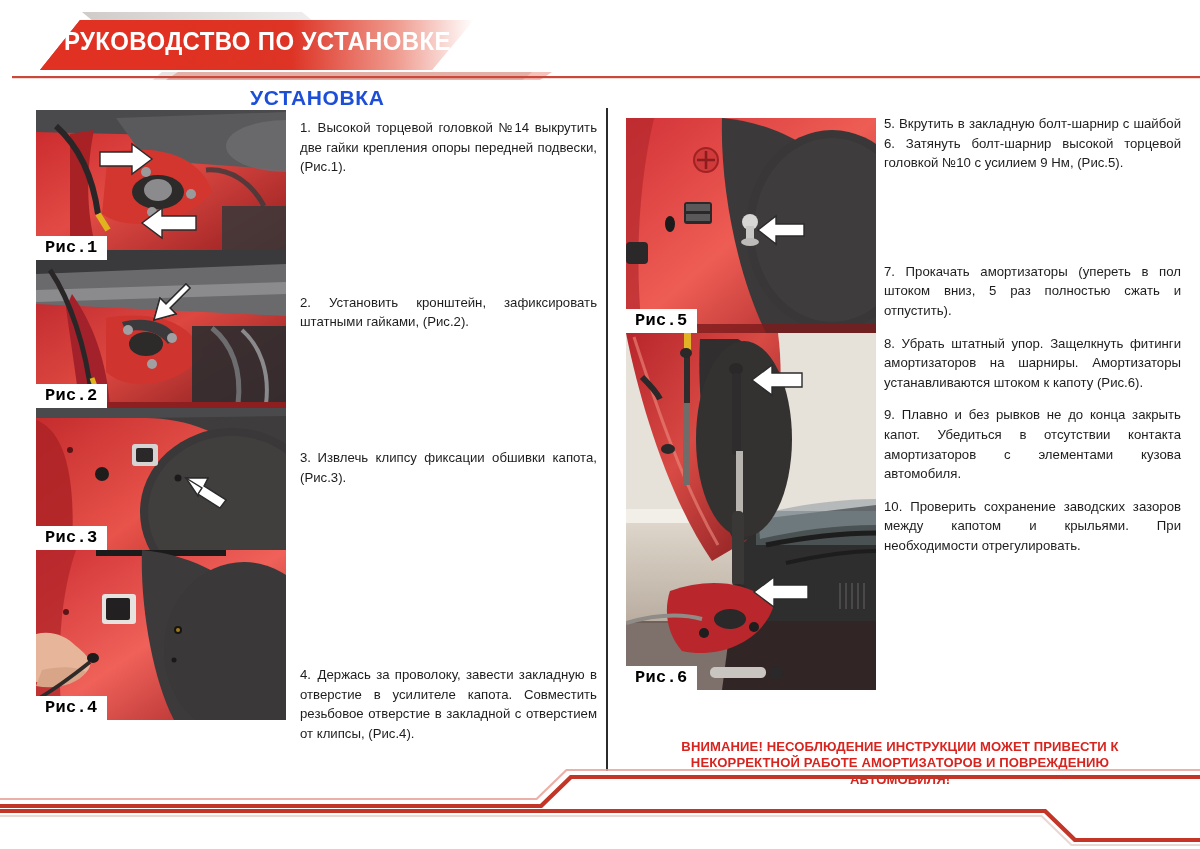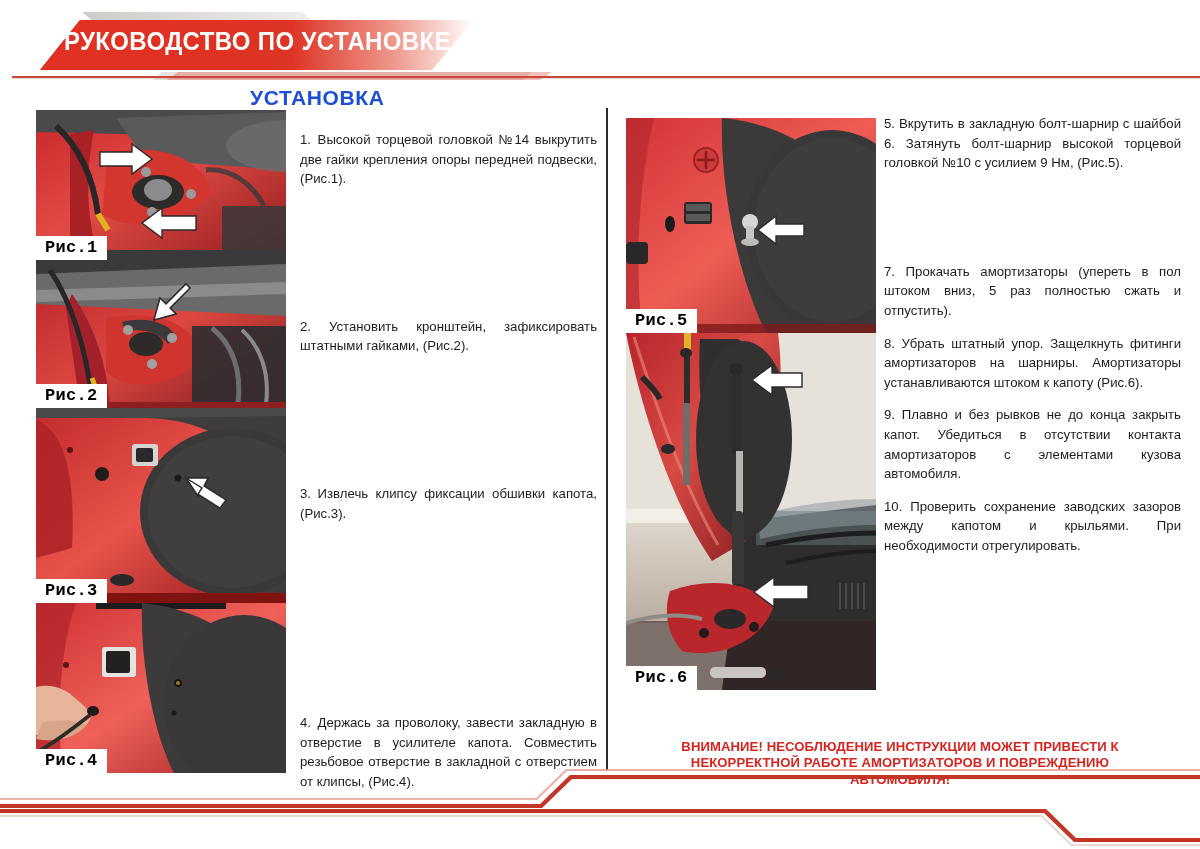--- a/index.html
+++ b/index.html
@@ -90,21 +90,21 @@
     position: absolute;
     font-size: 13.2px;
     line-height: 19.6px;
     text-align: justify;
     color: #1d1d1d;
   }
   #text-col-left  { left: 300px; top: 118px; width: 297px; }
   #text-col-right { left: 884px; top: 114px; width: 297px; }
 
   .step { margin: 0; text-align: justify; }
-  #text-col-left .step { margin-bottom: 0; margin-top: 12px; }
+  #text-col-left .step { margin-bottom: 0; }
 
   .spacer-a { height: 76px; }
   .spacer-c { height: 116px; }
   .spacer-d { height: 62px; }
   .gap-sm { height: 13px; }
 
   
   #warning-block {
     position: absolute;
     left: 620px;
@@ -232,21 +232,21 @@
       <path d="M206 70 C224 86 234 112 230 144" stroke="#8a8a8d" stroke-width="4" fill="none"></path>
       <rect x="0" y="142" width="250" height="6" fill="#8d1f20"></rect>
       <g fill="#ffffff" stroke="#2b2b2b" stroke-width="1.4">
         <polygon points="154,28 134,48 140,54 118,60 124,38 130,44 150,24"></polygon>
         <polygon points="118,60 124,38 130,44 150,24 154,28 134,48 140,54"></polygon>
       </g>
     </svg>
     <div class="fig-label">Рис.2</div>
   </div>
 
-  <div class="photo" id="fig-3" style="height:195px">
+  <div class="photo" id="fig-3" style="height:142px">
     <svg class="ph-svg" width="250" height="185" viewBox="0 0 250 185" preserveAspectRatio="none">
       <defs>
         <linearGradient id="f3red" x1="0" y1="0" x2="1" y2="1">
           <stop offset="0" stop-color="#c22a2c"></stop>
             <stop offset="0.5" stop-color="#e8534a"></stop>
             <stop offset="1" stop-color="#92191c"></stop>
         </linearGradient>
       </defs>
       <rect width="250" height="185" fill="url(#f3red)"></rect>
       <rect x="0" y="0" width="250" height="10" fill="#4a4a4c"></rect>

